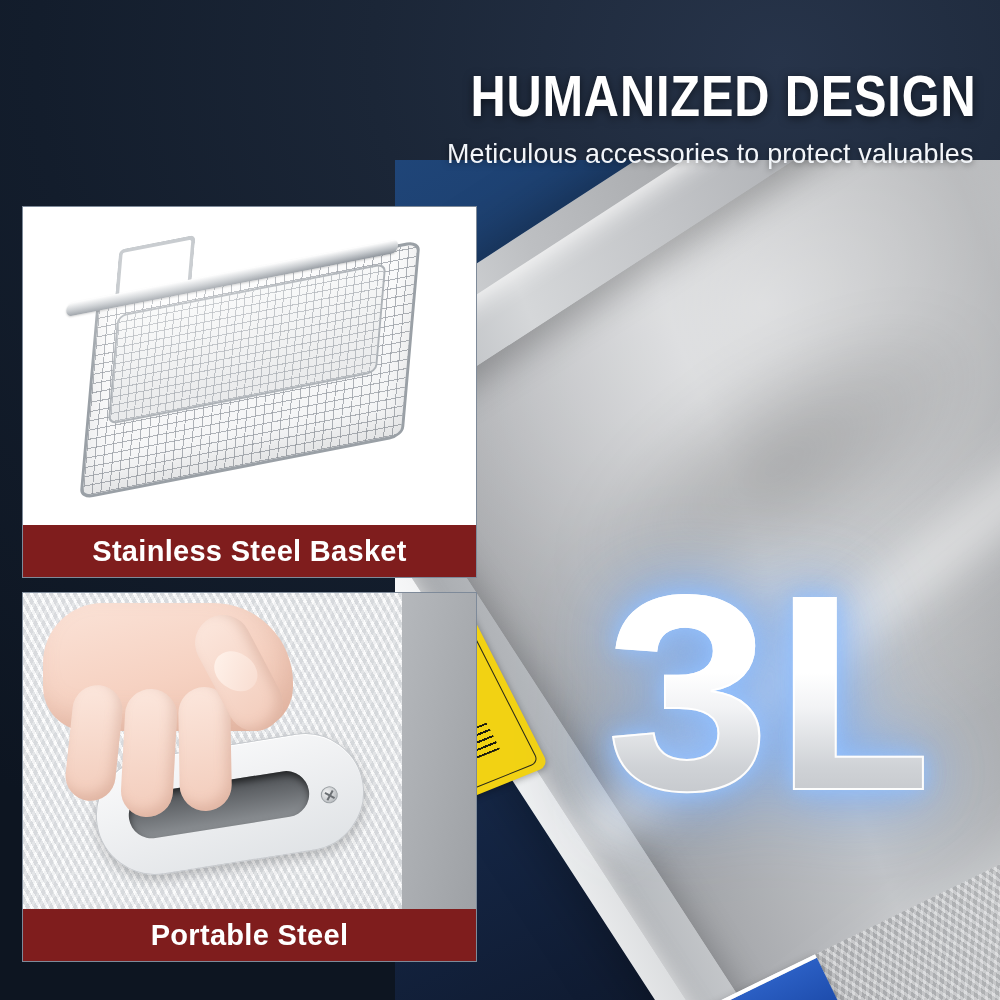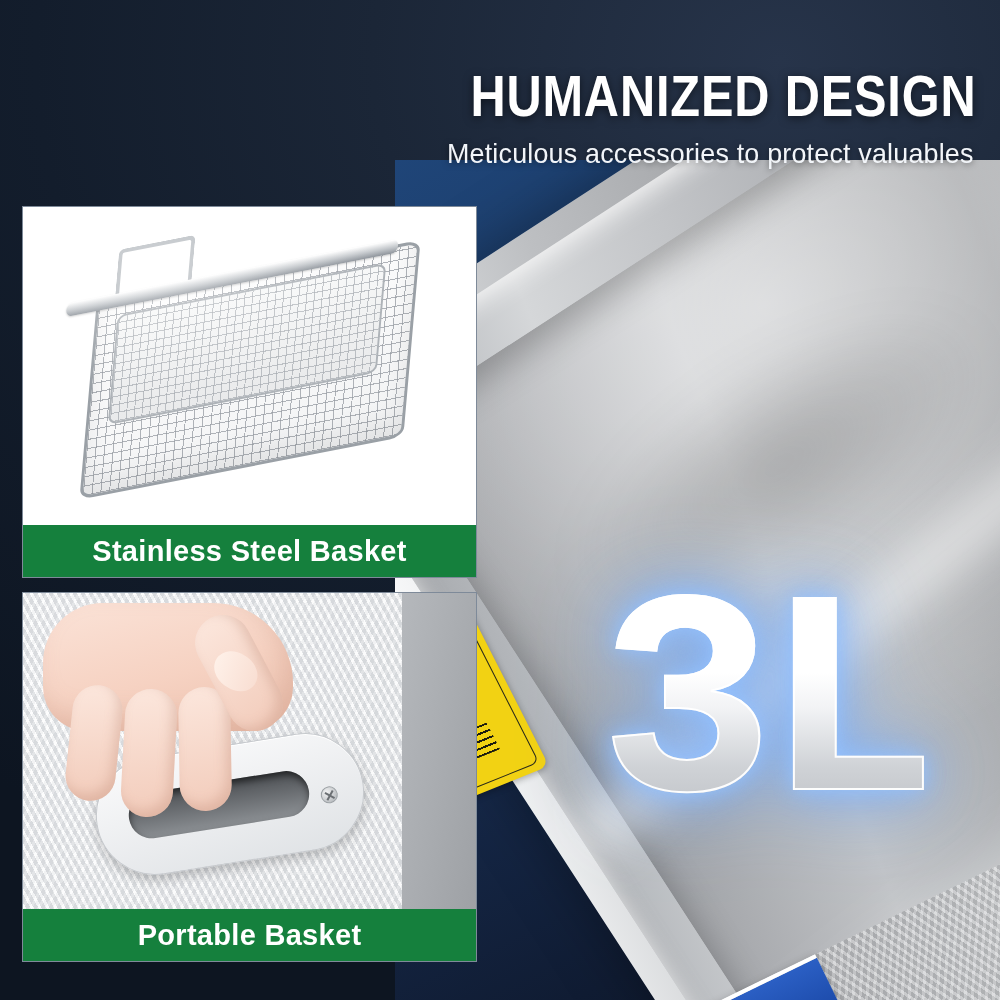--- a/index.html
+++ b/index.html
@@ -200,21 +200,21 @@
   .card.two{ top:592px; height:370px; }
 
   .card-media{
     position:absolute; left:0; right:0; top:0;
     bottom:52px;
     background:#ffffff;
     overflow:hidden;
   }
   .card-caption{
     position:absolute; left:0; right:0; bottom:0; height:52px;
-    background:#15803d;
+    background:#7f1d1d;
     color:#ffffff;
     font-size:29px;
     font-weight:700;
     letter-spacing:.3px;
     display:flex; align-items:center; justify-content:center;margin-top:12px;
   }
 
   
   .basket{
     position:absolute; left:50%; top:50%;
@@ -395,16 +395,16 @@
           <div class="knuckle"></div>
           <div class="finger f1"></div>
           <div class="finger f2"></div>
           <div class="finger f3"></div>
           <div class="finger thumb">
             <div class="nail"></div>
           </div>
         </div>
       </div>
     </div>
-    <div class="card-caption">Portable Basket</div>
+    <div class="card-caption">Portable Steel</div>
   </div>
 
 </div>
 
 </body></html>

